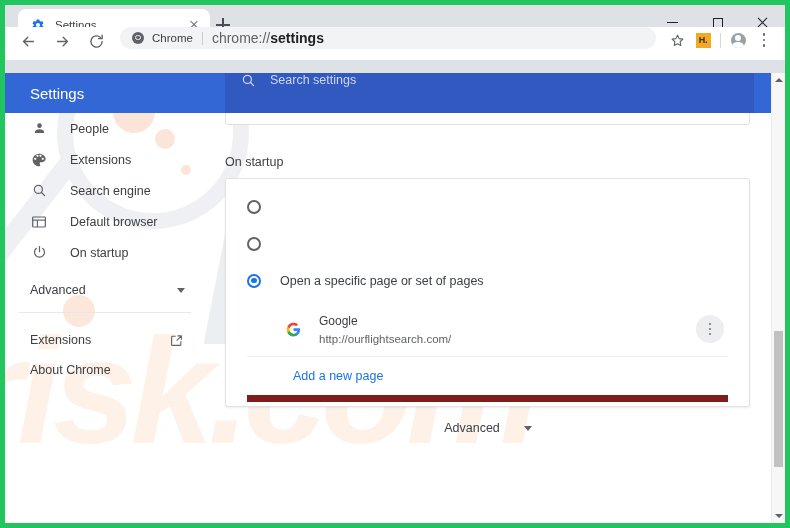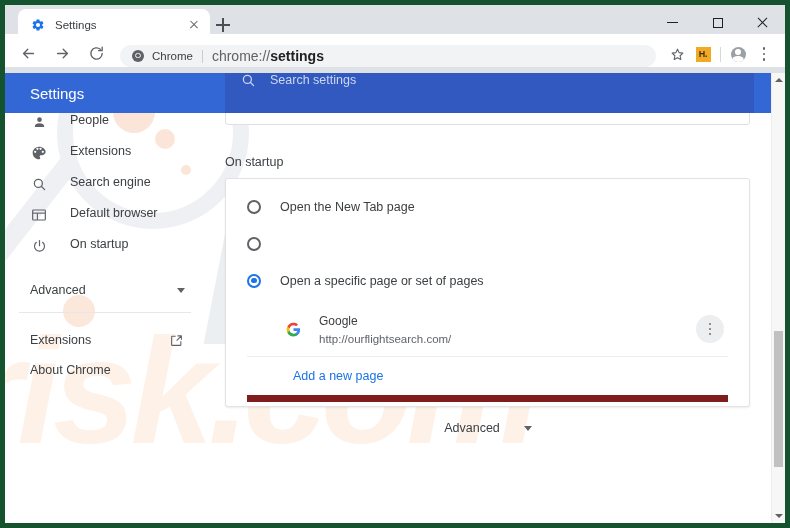--- a/index.html
+++ b/index.html
@@ -15,21 +15,21 @@
     width: 790px; height: 528px;
     overflow: hidden;
     background: #0b5eab;
     box-sizing: border-box;
   }
 
   
   .win-frame {
     position: absolute;
     left: 0; top: 0; right: 0; bottom: 0;
-    background: #14532d;
+    background: #22c55e;
   }
   .win-inner {
     position: absolute;
     left: 5px; top: 5px; right: 5px; bottom: 5px;
     background: #dee1e6;
     overflow: hidden;
   }
 
   
   .tabstrip {
@@ -110,23 +110,23 @@
   .wc-close::before, .wc-close::after {
     content: ""; position: absolute;
     width: 13px; height: 1.2px; background: #202124;
   }
   .wc-close::before { transform: rotate(45deg); }
   .wc-close::after  { transform: rotate(-45deg); }
 
   
   .toolbar {
     position: absolute;
-    left: 0; top: 29px; right: 0; height: 33px;
+    left: 0; top: 22px; right: 0; height: 33px;
     background: #ffffff;
-    display: flex; align-items: flex-end;
+    display: flex; align-items: flex-start;
   }
   .nav-btn {
     width: 28px; height: 28px;
     margin-left: 6px;
     display: flex; align-items: center; justify-content: center;
     cursor: pointer;
     border-radius: 50%;
     flex: 0 0 auto;
   }
   .nav-btn:first-child { margin-left: 9px; }
@@ -298,21 +298,21 @@
   }
 
   
   .sidenav {
     position: absolute;
     left: 0; top: 0; width: 200px; bottom: 0;
     background: rgba(255,255,255,0.0);
     z-index: 3;
   }
   .nav-item {
-    display: flex; 
+    display: flex; align-items: center;
     height: 31px;
     padding-left: 25px;
     cursor: pointer;
     box-sizing: border-box;
   }
   .nav-ico {
     width: 18px; height: 18px; flex: 0 0 18px;
     display: flex; align-items: center; justify-content: center;
   }
   .nav-label {
@@ -670,21 +670,20 @@
           <div class="main">
 
             <div class="clipped-card"></div>
 
             <div class="section-label">On startup</div>
 
             <div class="card">
 
               <div class="radio-row">
                 <span class="radio"></span>
-                <span class="radio-label">Open the New Tab page</span>
               </div>
 
               <div class="radio-row">
                 <span class="radio"></span>
               </div>
 
               <div class="radio-row">
                 <span class="radio checked"></span>
                 <span class="radio-label">Open a specific page or set of pages</span>
               </div>

